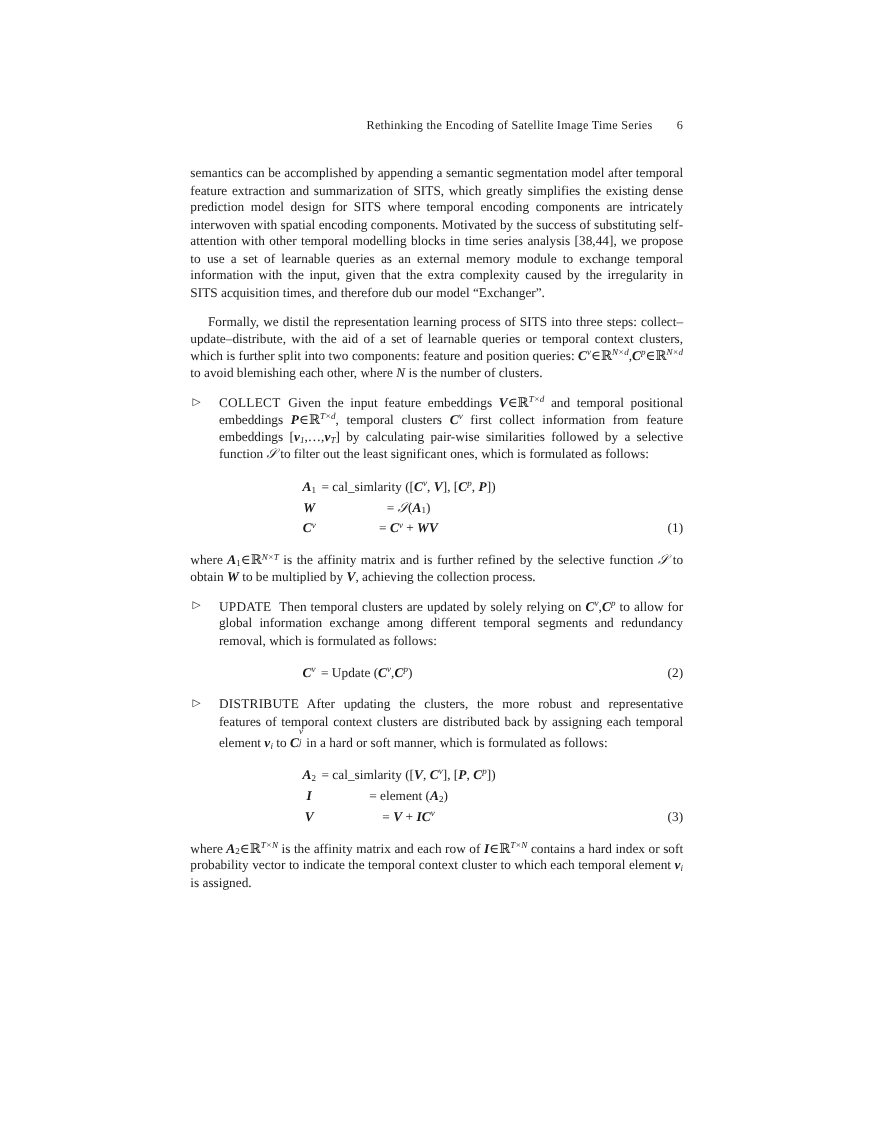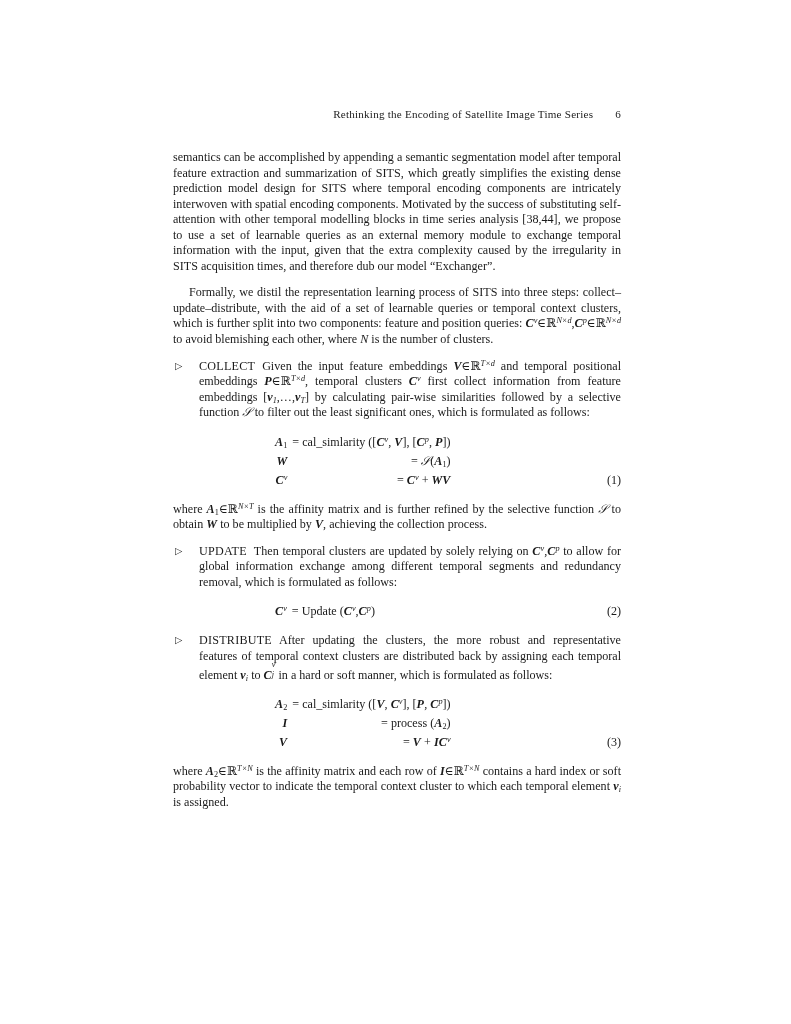--- a/index.html
+++ b/index.html
@@ -107,22 +107,22 @@
     margin-left: 102px;
     border-collapse: collapse;
   }
   .eqrow { display: table-row; }
   .eq-l, .eq-r {
     display: table-cell;
     line-height: 19px;
     white-space: nowrap;
     vertical-align: baseline;
   }
-  .eq-l { text-align: right; }
-  .eq-r { text-align: right; padding-left: 5px; }
+  .eq-l { text-align: center; }
+  .eq-r { text-align: center; padding-left: 5px; }
   .eqnum {
     position: absolute;
     right: 0;
     bottom: 0;
     line-height: 19px;
   }
   .eqblock.single .eqnum { bottom: 0; }
   .rm { font-style: normal; }
 </style>
 </head>
@@ -194,21 +194,21 @@
       <div class="eqrows">
         <div class="eqrow">
           <div class="eq-l"><span class="bm">A</span><sub class="rm">2</sub></div>
           <div class="eq-r"><span>=</span>
             <span class="rm">cal_simlarity</span>
             <span>(</span><span>[</span><span class="bm">V</span><span>,</span> <span class="bm">C</span><sup class="mathvar">v</sup><span>]</span><span>,</span> <span>[</span><span class="bm">P</span><span>,</span> <span class="bm">C</span><sup class="mathvar">p</sup><span>]</span><span>)</span></div>
         </div>
         <div class="eqrow">
           <div class="eq-l"><span class="bm">I</span></div>
           <div class="eq-r"><span>=</span>
-            <span class="rm">process</span>
+            <span class="rm">element</span>
             <span>(</span><span class="bm">A</span><sub class="rm">2</sub><span>)</span></div>
         </div>
         <div class="eqrow">
           <div class="eq-l"><span class="bm">V</span></div>
           <div class="eq-r"><span>=</span>
             <span class="bm">V</span>
             <span>+</span>
             <span class="bm">I</span><span class="bm">C</span><sup class="mathvar">v</sup></div>
         </div>
       </div>

